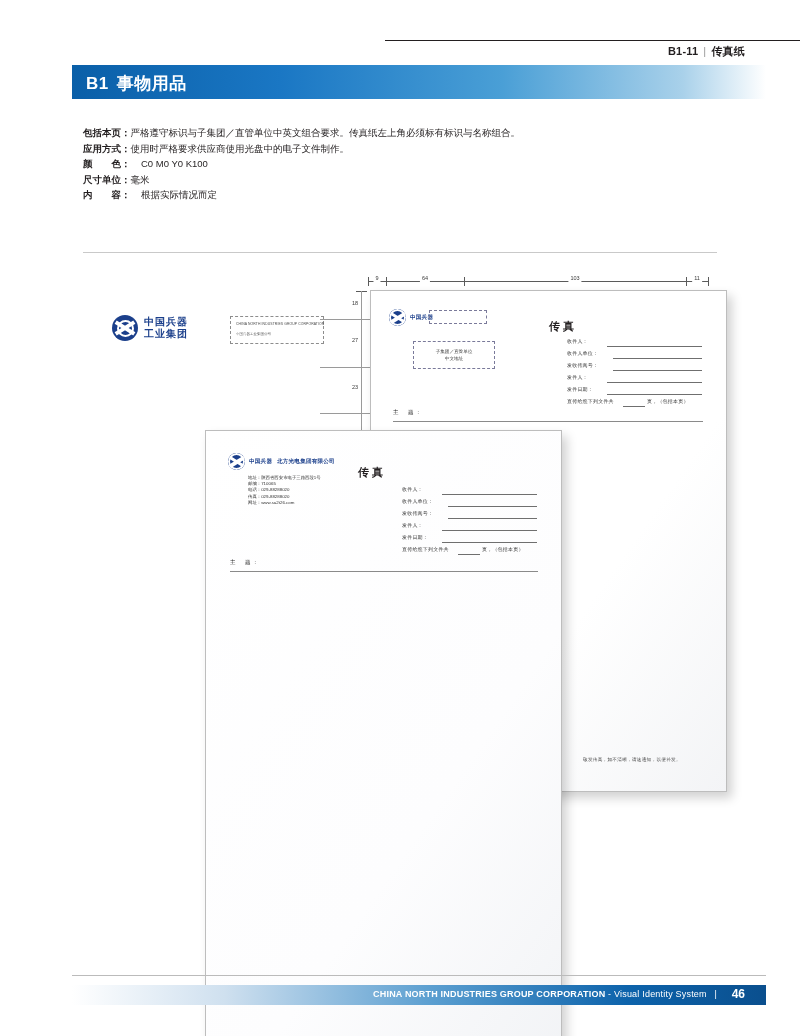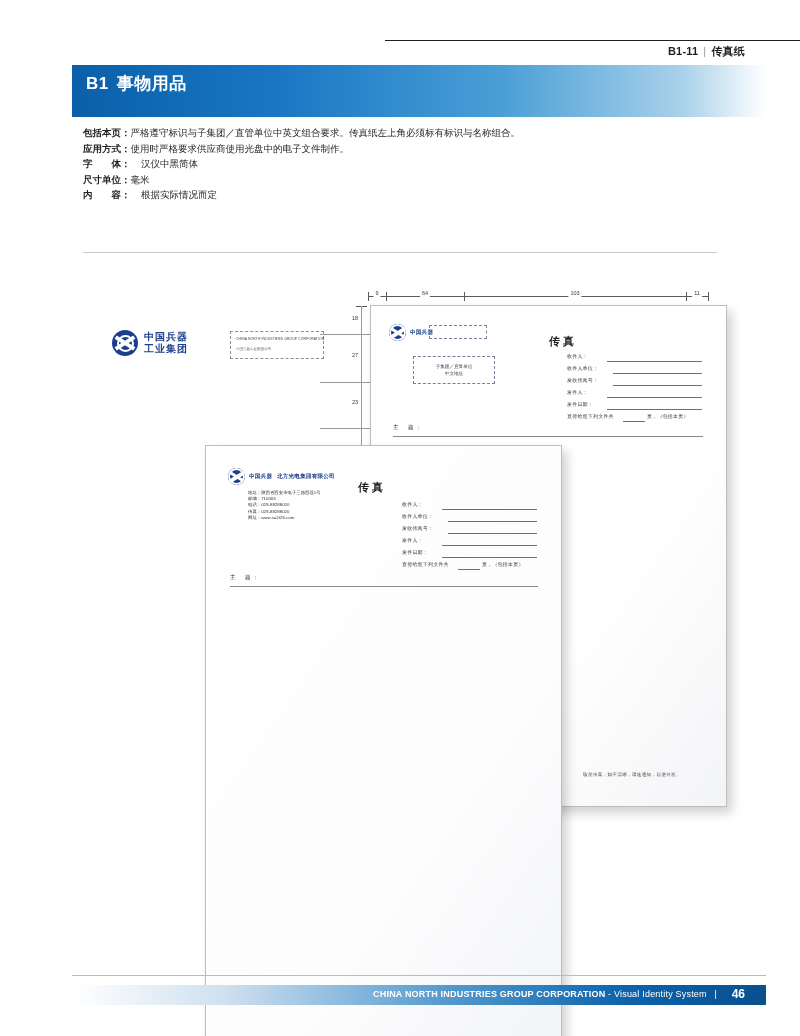--- a/index.html
+++ b/index.html
@@ -37,21 +37,21 @@
     color: #9a9a9a;
     font-weight: normal;
     margin: 0 5px;
   }
 
   .title-bar {
     position: absolute;
     left: 72px;
     top: 65px;
     width: 694px;
-    height: 52px;
+    height: 34px;
     background: linear-gradient(to right, #0a5fa8 0%, #1a77c4 30%, #4a9fd6 62%, #a9d1ea 88%, #ffffff 100%);
   }
   .title-bar .title-text {
     position: absolute;
     left: 14px;
     top: 7px;
     font-size: 17px;
     font-weight: bold;
     color: #ffffff;
     letter-spacing: 0.5px;
@@ -92,21 +92,21 @@
     top: 252px;
     width: 634px;
     height: 1px;
     background: #c9c9c9;
   }
 
   
   .stage {
     position: absolute;
     left: 0;
-    top: 270px;
+    top: 255px;
     width: 712px;
     height: 710px;
   }
 
   
   .ruler {
     position: absolute;
     left: 368px;
     top: 20px;
     width: 360px;
@@ -442,21 +442,21 @@
 </div>
 
 <div class="spec">
   <div class="row">
     <span class="lbl">包括本页：</span><span class="val">严格遵守标识与子集团／直管单位中英文组合要求。传真纸左上角必须标有标识与名称组合。</span>
   </div>
   <div class="row">
     <span class="lbl">应用方式：</span><span class="val">使用时严格要求供应商使用光盘中的电子文件制作。</span>
   </div>
   <div class="row kv">
-    <span class="lbl">字　　体：</span><span class="val">汉仪中黑简体</span>
+    <span class="lbl">颜　　色：</span><span class="val">C0 M0 Y0 K100</span>
   </div>
   <div class="row">
     <span class="lbl">尺寸单位：</span><span class="val">毫米</span>
   </div>
   <div class="row kv">
     <span class="lbl">内　　容：</span><span class="val">根据实际情况而定</span>
   </div>
 </div>
 
 <div class="divider"></div>

